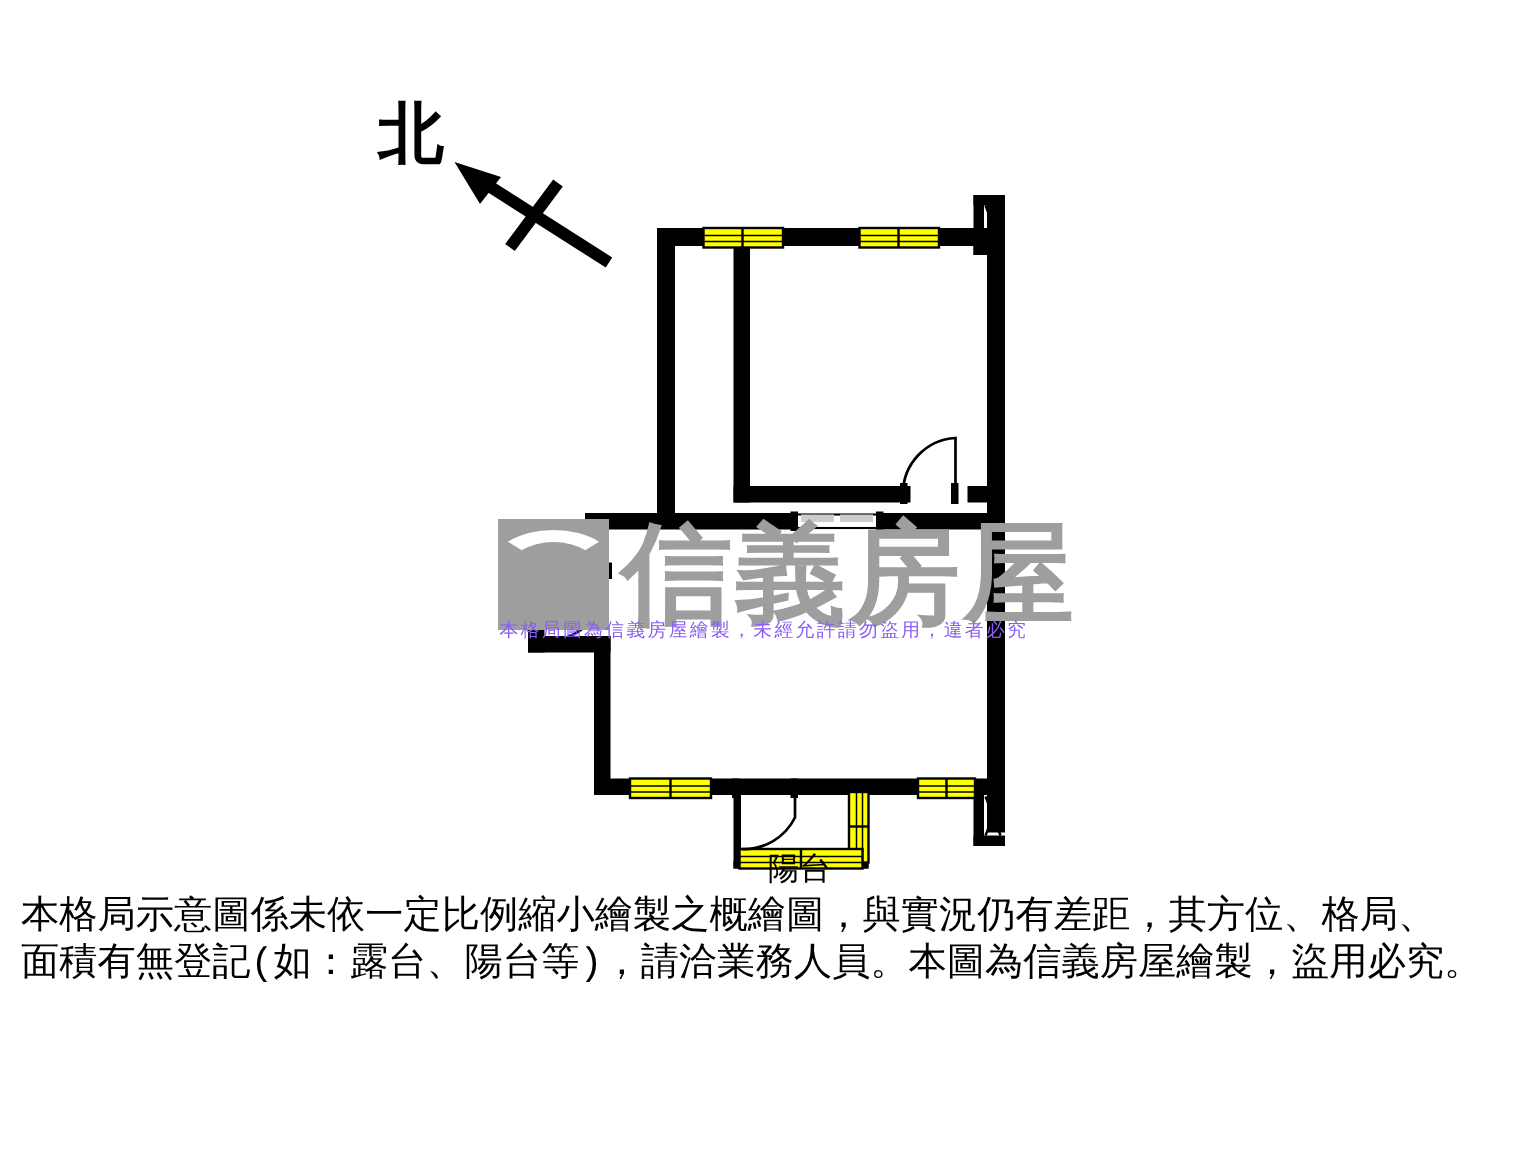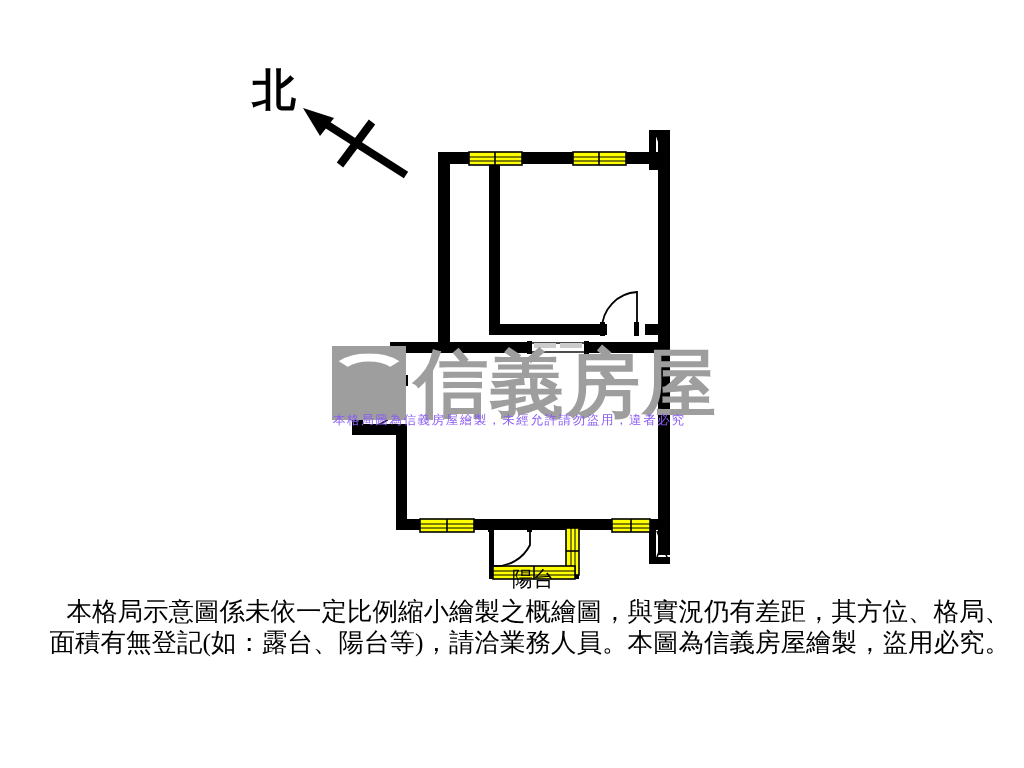--- a/index.html
+++ b/index.html
@@ -122,22 +122,22 @@
   
   .disclaimer {
     position: absolute;
     left: 14px;
     top: 596px;
     width: 996px;
     font-size: 25.5px;
     line-height: 31px;
     color: #000000;
     letter-spacing: 0px;
-    font-family: Liberation Serif, serif;
-    text-align: right;
+    font-family: Liberation Mono, monospace;
+    text-align: left;
   }
   .disclaimer div { white-space: nowrap; }
 </style>
 </head>
 <body>
 
 <div class="plan-canvas">
 
   <svg class="plan-svg" width="1024" height="768" viewBox="0 0 1024 768">
 

